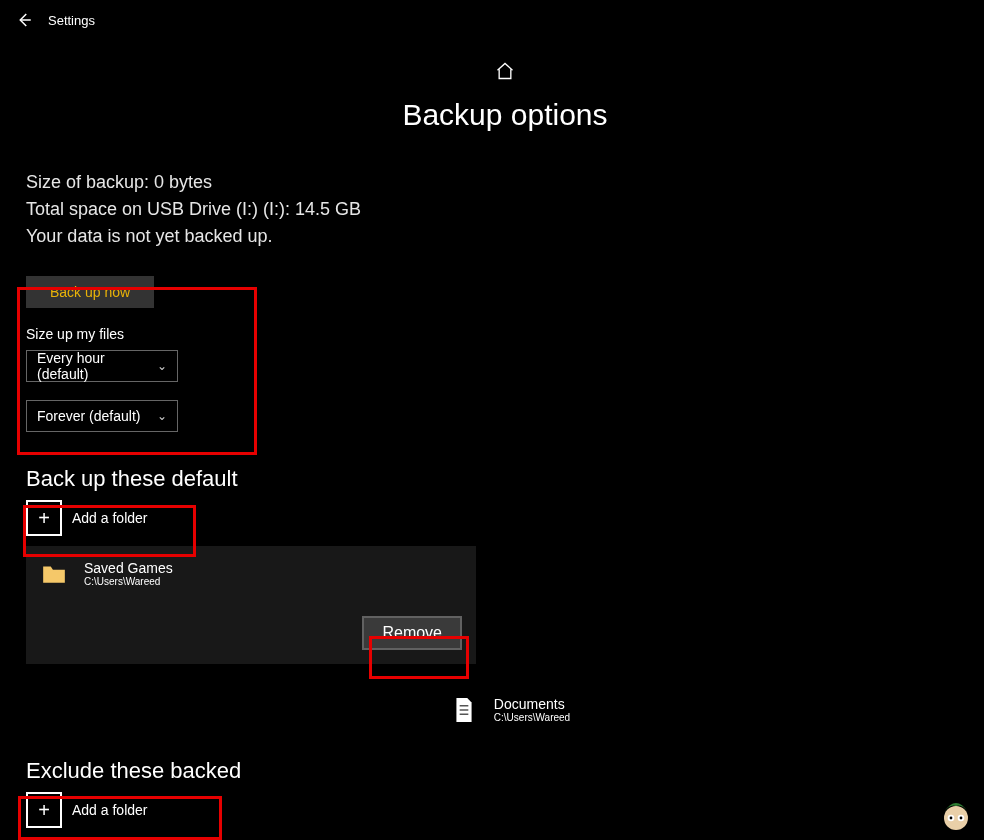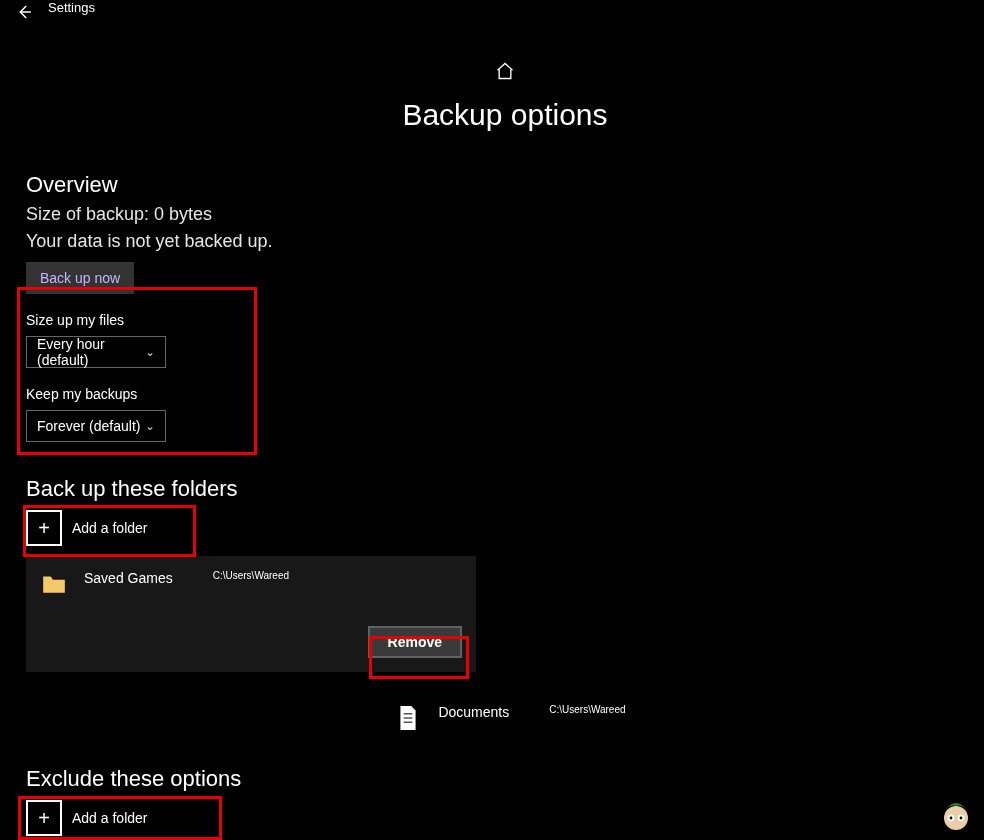--- a/index.html
+++ b/index.html
@@ -9,20 +9,21 @@
     font-family: "Segoe UI", Arial, sans-serif;
     width: 984px;
     height: 840px;
     overflow: hidden;
     position: relative;
   }
 
   
   .topbar {
     display: flex;
+    align-items: center;
     height: 40px;
     padding-left: 12px;
     gap: 12px;
   }
   .back-arrow {
     width: 24px; height: 24px;
     display: flex; align-items: center; justify-content: center;
     cursor: pointer;
   }
   .back-arrow svg { stroke: #fff; }
@@ -43,45 +44,45 @@
   .home-icon svg { stroke: #fff; fill: none; }
   .page-title { font-size: 30px; font-weight: 400; }
 
   .content { padding-left: 26px; padding-top: 30px; }
 
   .section-heading { font-size: 22px; font-weight: 400; margin-bottom: 6px; }
   .info-line { font-size: 18px; color: #e6e6e6; margin-bottom: 6px; }
 
   .btn-gray {
     background: #333;
-    color: #c4b5fd;
+    color: #eab308;
     border: none;
-    padding: 8px 14px;
+    padding: 8px 24px;
     font-size: 14px;
     cursor: pointer;
-    margin-top: 4px;
+    margin-top: 23px;
   }
 
   .highlight-box {
     border: 3px solid #e60000;
     position: absolute;
     pointer-events: none;
   }
   .hl1 { left: 17px; top: 287px; width: 240px; height: 168px; }
   .hl2 { left: 23px; top: 505px; width: 173px; height: 52px; }
   .hl3 { left: 369px; top: 636px; width: 100px; height: 43px; }
   .hl4 { left: 18px; top: 796px; width: 204px; height: 44px; }
 
   .field-group { margin-top: 18px; }
   .field-label { font-size: 14px; margin-bottom: 8px; }
   .dropdown {
     border: 1px solid #666;
     background: #000;
     color: #fff;
-    width: 140px;
+    width: 152px;
     height: 32px;
     display: flex;
     align-items: center;
     justify-content: space-between;
     padding: 0 10px;
     font-size: 14px;
     cursor: pointer;
   }
   .dropdown .chevron { font-size: 12px; color: #ccc; }
 
@@ -108,32 +109,31 @@
     width: 450px;
     margin-top: 10px;
     padding: 14px 14px 14px 14px;
   }
   .folder-row { display: flex; align-items: flex-start; gap: 16px; }
   .folder-icon {
     width: 28px; height: 28px;
     display: flex; align-items: center; justify-content: center;
   }
   .folder-icon svg { fill: #f5c869; }
-  .folder-texts { display: flex; flex-direction: row; gap: 40px; }
+  .folder-texts { display: flex; flex-direction: column; }
   .folder-name { font-size: 14px; }
   .folder-path { font-size: 10px; color: #ffffff; }
   .remove-btn-wrap { display: flex; justify-content: flex-end; margin-top: 28px; }
   .remove-btn {
     background: #3a3a3a;
     border: 2px solid #616161;
     color: #fff;
     padding: 6px 18px;
-    font-size: 14px;
-    cursor: pointer;
-    font-weight: bold;
+    font-size: 16px;
+    cursor: pointer;
   }
 
   .folder-list-item {
     display: flex; align-items: flex-start; gap: 16px;
     margin-top: 32px;
     padding-left: 10px;
     justify-content: center;
   }
   .doc-icon svg { fill: #fff; }
   .mascot {
@@ -160,45 +160,44 @@
     <svg width="20" height="20" viewBox="0 0 24 24" stroke-width="1.6">
         <path d="M3 11 L12 3 L21 11"></path>
         <path d="M5 10 V21 H19 V10"></path>
       </svg>
   </div>
   <h1 class="page-title">Backup options</h1>
 </div>
 
 <div class="content">
   
-  <h2 class="section-heading">Overview</h2>
   <div class="info-line">Size of backup: 0 bytes</div>
+  <div class="info-line">Total space on USB Drive (I:) (I:): 14.5 GB</div>
   <div class="info-line">Your data is not yet backed up.</div>
   <button class="btn-gray">Back up now</button>
 
   
   <div class="field-group">
     <div class="field-label">Size up my files</div>
     <div class="dropdown">
       <span>Every hour (default)</span>
       <span class="chevron">⌄</span>
     </div>
   </div>
 
   
   <div class="field-group">
-    <div class="field-label">Keep my backups</div>
     <div class="dropdown">
       <span>Forever (default)</span>
       <span class="chevron">⌄</span>
     </div>
   </div>
 
   
-  <h2 class="section-heading sub">Back up these folders</h2>
+  <h2 class="section-heading sub">Back up these default</h2>
   <div class="add-folder-row">
     <div class="plus-box">+</div>
     <div class="add-folder-label">Add a folder</div>
   </div>
 
   <div class="folder-card">
     <div class="folder-row">
       <div class="folder-icon">
         <svg width="26" height="22" viewBox="0 0 24 20">
             <path d="M2 3 H9 L11 6 H22 V18 H2 Z"></path>
@@ -221,21 +220,21 @@
           <path d="M6 8 H14 M6 12 H14 M6 16 H14" stroke="#555" stroke-width="1.4"></path>
         </svg>
     </div>
     <div class="folder-texts">
       <div class="folder-name">Documents</div>
       <div class="folder-path">C:\Users\Wareed</div>
     </div>
   </div>
 
   
-  <h2 class="section-heading sub">Exclude these options</h2>
+  <h2 class="section-heading sub">Exclude these backed</h2>
   <div class="add-folder-row">
     <div class="plus-box">+</div>
     <div class="add-folder-label">Add a folder</div>
   </div>
 </div>
 
 <div class="highlight-box hl1"></div>
 <div class="highlight-box hl2"></div>
 <div class="highlight-box hl3"></div>
 <div class="highlight-box hl4"></div>

